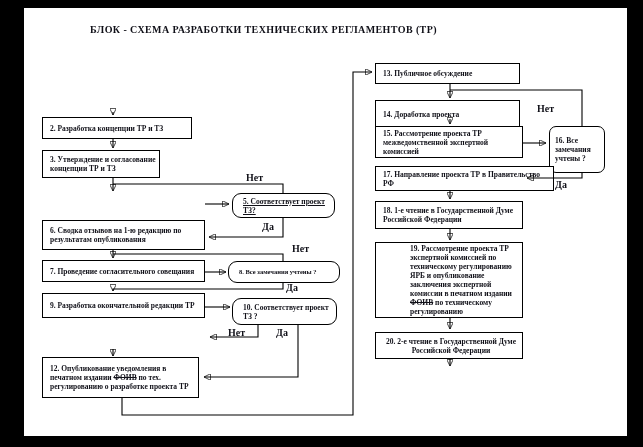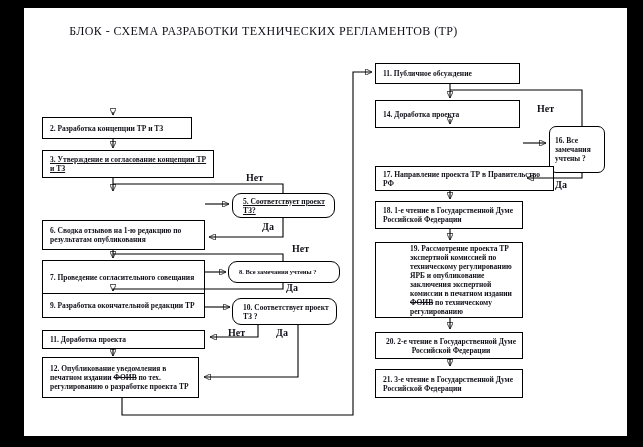--- a/index.html
+++ b/index.html
@@ -4,21 +4,21 @@
 <style>
   html,body{margin:0;padding:0;background:#222;}
   #stage{
     position:relative;width:643px;height:447px;background:#000;
     font-family:"Liberation Serif","DejaVu Serif",serif;
     overflow:hidden;
   }
   #page{position:absolute;left:24px;top:8px;width:603px;height:428px;background:#fff;}
   #title{
     position:absolute;left:24px;top:24px;width:479px;text-align:center;
-    font-size:12px;font-weight:normal;color:#101018;letter-spacing:.4px;
+    font-size:10px;font-weight:bold;color:#101018;letter-spacing:.4px;
   }
   .box{
     position:absolute;box-sizing:border-box;border:1px solid #000;background:#fff;
     display:flex;align-items:center;
     font-size:7.5px;font-weight:bold;color:#101018;line-height:1.2;
     padding:1px 3px 1px 7px;overflow:hidden;
   }
   .box .t{display:block;}
   .rounded{border-radius:9px;padding-left:10px;}
   .lbl{
@@ -32,72 +32,69 @@
 <body>
 
 <div id="stage">
   <div id="page"></div>
 
   <div id="title">БЛОК - СХЕМА РАЗРАБОТКИ ТЕХНИЧЕСКИХ РЕГЛАМЕНТОВ (ТР)</div>
 
   <div class="box" style="left:42px;top:117px;width:150px;height:22px;">
       <span class="t">2. Разработка концепции ТР и ТЗ</span>
     </div>
-  <div class="box" style="left:42px;top:150px;width:172px;height:28px;text-decoration:underline;">
+  <div class="box" style="left:42px;top:150px;width:118px;height:28px;">
       <span class="t">3. Утверждение и согласование концепции ТР и ТЗ</span>
     </div>
   <div class="box" style="left:42px;top:220px;width:163px;height:30px;">
       <span class="t">6. Сводка отзывов на 1-ю редакцию по результатам опубликования</span>
     </div>
-  <div class="box" style="left:42px;top:260px;width:163px;height:34px;">
+  <div class="box" style="left:42px;top:260px;width:163px;height:22px;">
       <span class="t">7. Проведение согласительного совещания</span>
     </div>
   <div class="box" style="left:42px;top:293px;width:163px;height:25px;">
       <span class="t">9. Разработка окончательной редакции ТР</span>
-    </div>
-  <div class="box" style="left:42px;top:330px;width:163px;height:19px;">
-      <span class="t">11. Доработка проекта</span>
     </div>
   <div class="box" style="left:42px;top:357px;width:157px;height:41px;">
       <span class="t">12. Опубликование уведомления в печатном издании <s>ФОИВ</s> по тех. регулированию о разработке проекта ТР</span>
     </div>
 
   <div class="box rounded" style="left:232px;top:193px;width:103px;height:25px;text-decoration:underline;">
       <span class="t">5. Соответствует проект ТЗ?</span>
     </div>
   <div class="box rounded" style="left:228px;top:261px;width:112px;height:22px;font-size:6.5px;">
       <span class="t">8. Все замечания учтены ?</span>
     </div>
   <div class="box rounded" style="left:232px;top:298px;width:105px;height:27px;">
       <span class="t">10. Соответствует проект ТЗ ?</span>
     </div>
 
   <div class="box" style="left:375px;top:63px;width:145px;height:21px;">
-      <span class="t">11. Публичное обсуждение</span>
+      <span class="t">13. Публичное обсуждение</span>
     </div>
   <div class="box" style="left:375px;top:100px;width:145px;height:28px;">
       <span class="t">14. Доработка проекта</span>
+    </div>
+  <div class="box" style="left:375px;top:126px;width:148px;height:32px;">
+      <span class="t">15. Рассмотрение проекта ТР межведомственной экспертной комиссией</span>
     </div>
   <div class="box rounded" style="left:549px;top:126px;width:56px;height:47px;padding-left:5px;border-radius:7px;">
       <span class="t">16. Все замечания учтены ?</span>
     </div>
   <div class="box" style="left:375px;top:166px;width:179px;height:25px;">
       <span class="t">17. Направление проекта ТР в Правительство РФ</span>
     </div>
   <div class="box" style="left:375px;top:201px;width:148px;height:28px;">
       <span class="t">18. 1-е чтение в Государственной Думе Российской Федерации</span>
     </div>
   <div class="box" style="left:375px;top:242px;width:148px;height:76px;padding-left:34px;">
       <span class="t">19. Рассмотрение проекта ТР экспертной комиссией по техническому регулированию ЯРБ и опубликование заключения экспертной комиссии в печатном издании <s>ФОИВ</s> по техническому регулированию</span>
     </div>
   <div class="box" style="left:375px;top:332px;width:148px;height:27px;text-align:center;">
       <span class="t">20. 2-е чтение в Государственной Думе Российской Федерации</span>
-    </div>
-  <div class="box" style="left:375px;top:369px;width:148px;height:29px;">
-      <span class="t">21. 3-е чтение в Государственной Думе Российской Федерации</span>
     </div>
 
   <span class="lbl" style="left:246px;top:173px;">Нет</span>
   <span class="lbl" style="left:262px;top:222px;">Да</span>
   <span class="lbl" style="left:292px;top:244px;">Нет</span>
   <span class="lbl" style="left:286px;top:283px;">Да</span>
   <span class="lbl" style="left:228px;top:328px;">Нет</span>
   <span class="lbl" style="left:276px;top:328px;">Да</span>
   <span class="lbl" style="left:537px;top:104px;">Нет</span>
   <span class="lbl" style="left:555px;top:180px;">Да</span>

